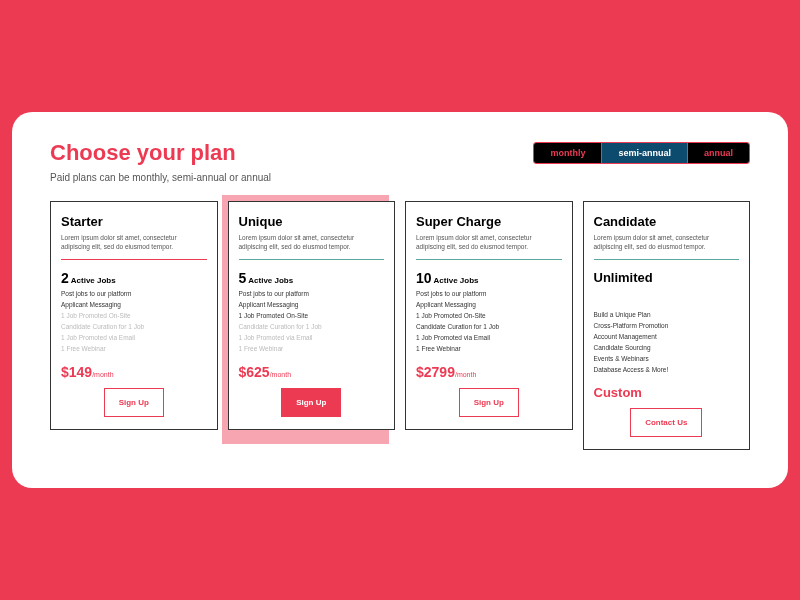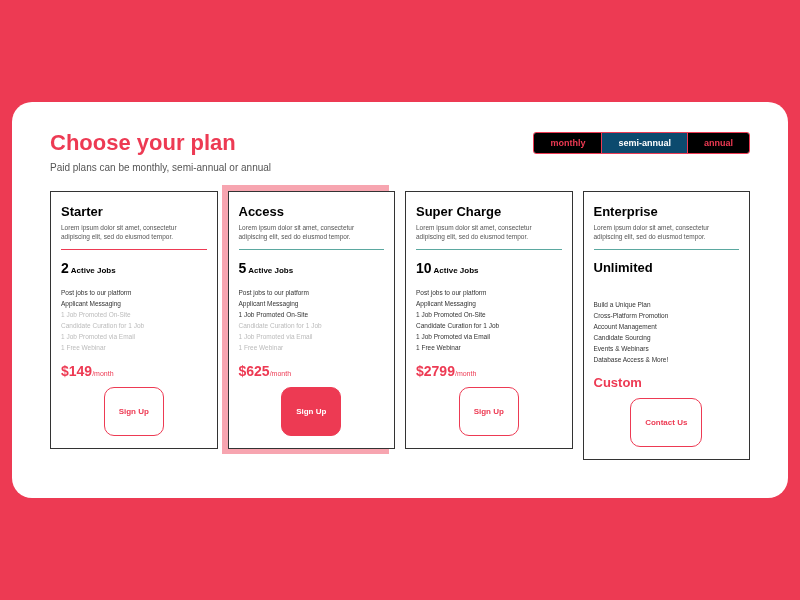--- a/index.html
+++ b/index.html
@@ -15,31 +15,31 @@
 .plans{display:flex;gap:10px}
 .plan{border:1px solid #333;padding:12px 10px;flex:1;position:relative}
 .plan-wrap{position:relative}
 .plan-wrap.featured::before{content:'';position:absolute;top:-6px;left:-6px;width:100%;height:100%;background:#f7a5b0;border-radius:0}
 .plan-wrap .plan{position:relative;background:#fff}
 .plan-name{font-size:13px;font-weight:700;margin-bottom:4px}
 .plan-desc{font-size:6.5px;color:#555;line-height:1.4;margin-bottom:8px}
 .divider{height:1px;margin-bottom:10px}
 .divider.red{background:#ed3a53}
 .divider.teal{background:#5ba8a0}
-.jobs{font-size:8px;margin-bottom:11px;font-weight:600}
+.jobs{font-size:8px;margin-bottom:2px;font-weight:600}
 .jobs .num{font-size:14px;font-weight:700;margin-right:2px}
 .jobs.unlimited{font-size:13px;font-weight:700;margin-bottom:24px}
 .features{list-style:none;margin-bottom:10px}
 .features li{font-size:6.5px;line-height:1.7;color:#333}
 .features li.muted{color:#bbb}
 .price{color:#ed3a53;font-size:14px;font-weight:700;margin-bottom:8px}
 .price .per{font-size:7px;font-weight:400}
 .price.custom{font-size:13px}
 .cta{display:flex;justify-content:center}
-.cta-btn{border:1px solid #ed3a53;background:#fff;color:#ed3a53;padding:19px 14px;font-size:8px;font-weight:700;cursor:pointer;border-radius:10px}
+.cta-btn{border:1px solid #ed3a53;background:#fff;color:#ed3a53;padding:9px 14px;font-size:8px;font-weight:700;cursor:pointer;border-radius:0}
 .cta-btn.filled{background:#ed3a53;color:#fff}
 </style>
 </head>
 <body>
 
 <div class="card">
   <div class="header">
     <div>
       <h1 class="title">Choose your plan</h1>
       <p class="subtitle">Paid plans can be monthly, semi-annual or annual</p>
@@ -66,21 +66,21 @@
             <li class="muted">1 Free Webinar</li>
           </ul>
           <div class="price">$149<span class="per">/month</span></div>
           <div class="cta">
             <button class="cta-btn">Sign Up</button>
           </div>
         </div>
       </div>
       <div class="plan-wrap featured" style="flex: 1 1 0%;">
         <div class="plan">
-          <div class="plan-name">Access</div>
+          <div class="plan-name">Unique</div>
           <div class="plan-desc">Lorem ipsum dolor sit amet, consectetur adipiscing elit, sed do eiusmod tempor.</div>
           <div class="divider teal"></div>
           <div class="jobs"><span class="num">5</span><span>Active Jobs</span></div>
           <ul class="features">
             <li class="">Post jobs to our platform</li>
             <li class="">Applicant Messaging</li>
             <li class="">1 Job Promoted On-Site</li>
             <li class="muted">Candidate Curation for 1 Job</li>
             <li class="muted">1 Job Promoted via Email</li>
             <li class="muted">1 Free Webinar</li>
@@ -106,21 +106,21 @@
             <li class="">1 Free Webinar</li>
           </ul>
           <div class="price">$2799<span class="per">/month</span></div>
           <div class="cta">
             <button class="cta-btn">Sign Up</button>
           </div>
         </div>
       </div>
       <div class="plan-wrap" style="flex: 1 1 0%;">
         <div class="plan">
-          <div class="plan-name">Enterprise</div>
+          <div class="plan-name">Candidate</div>
           <div class="plan-desc">Lorem ipsum dolor sit amet, consectetur adipiscing elit, sed do eiusmod tempor.</div>
           <div class="divider teal"></div>
           <div class="jobs unlimited">Unlimited</div>
           <ul class="features">
             <li class="">Build a Unique Plan</li>
             <li class="">Cross-Platform Promotion</li>
             <li class="">Account Management</li>
             <li class="">Candidate Sourcing</li>
             <li class="">Events &amp; Webinars</li>
             <li class="">Database Access &amp; More!</li>

